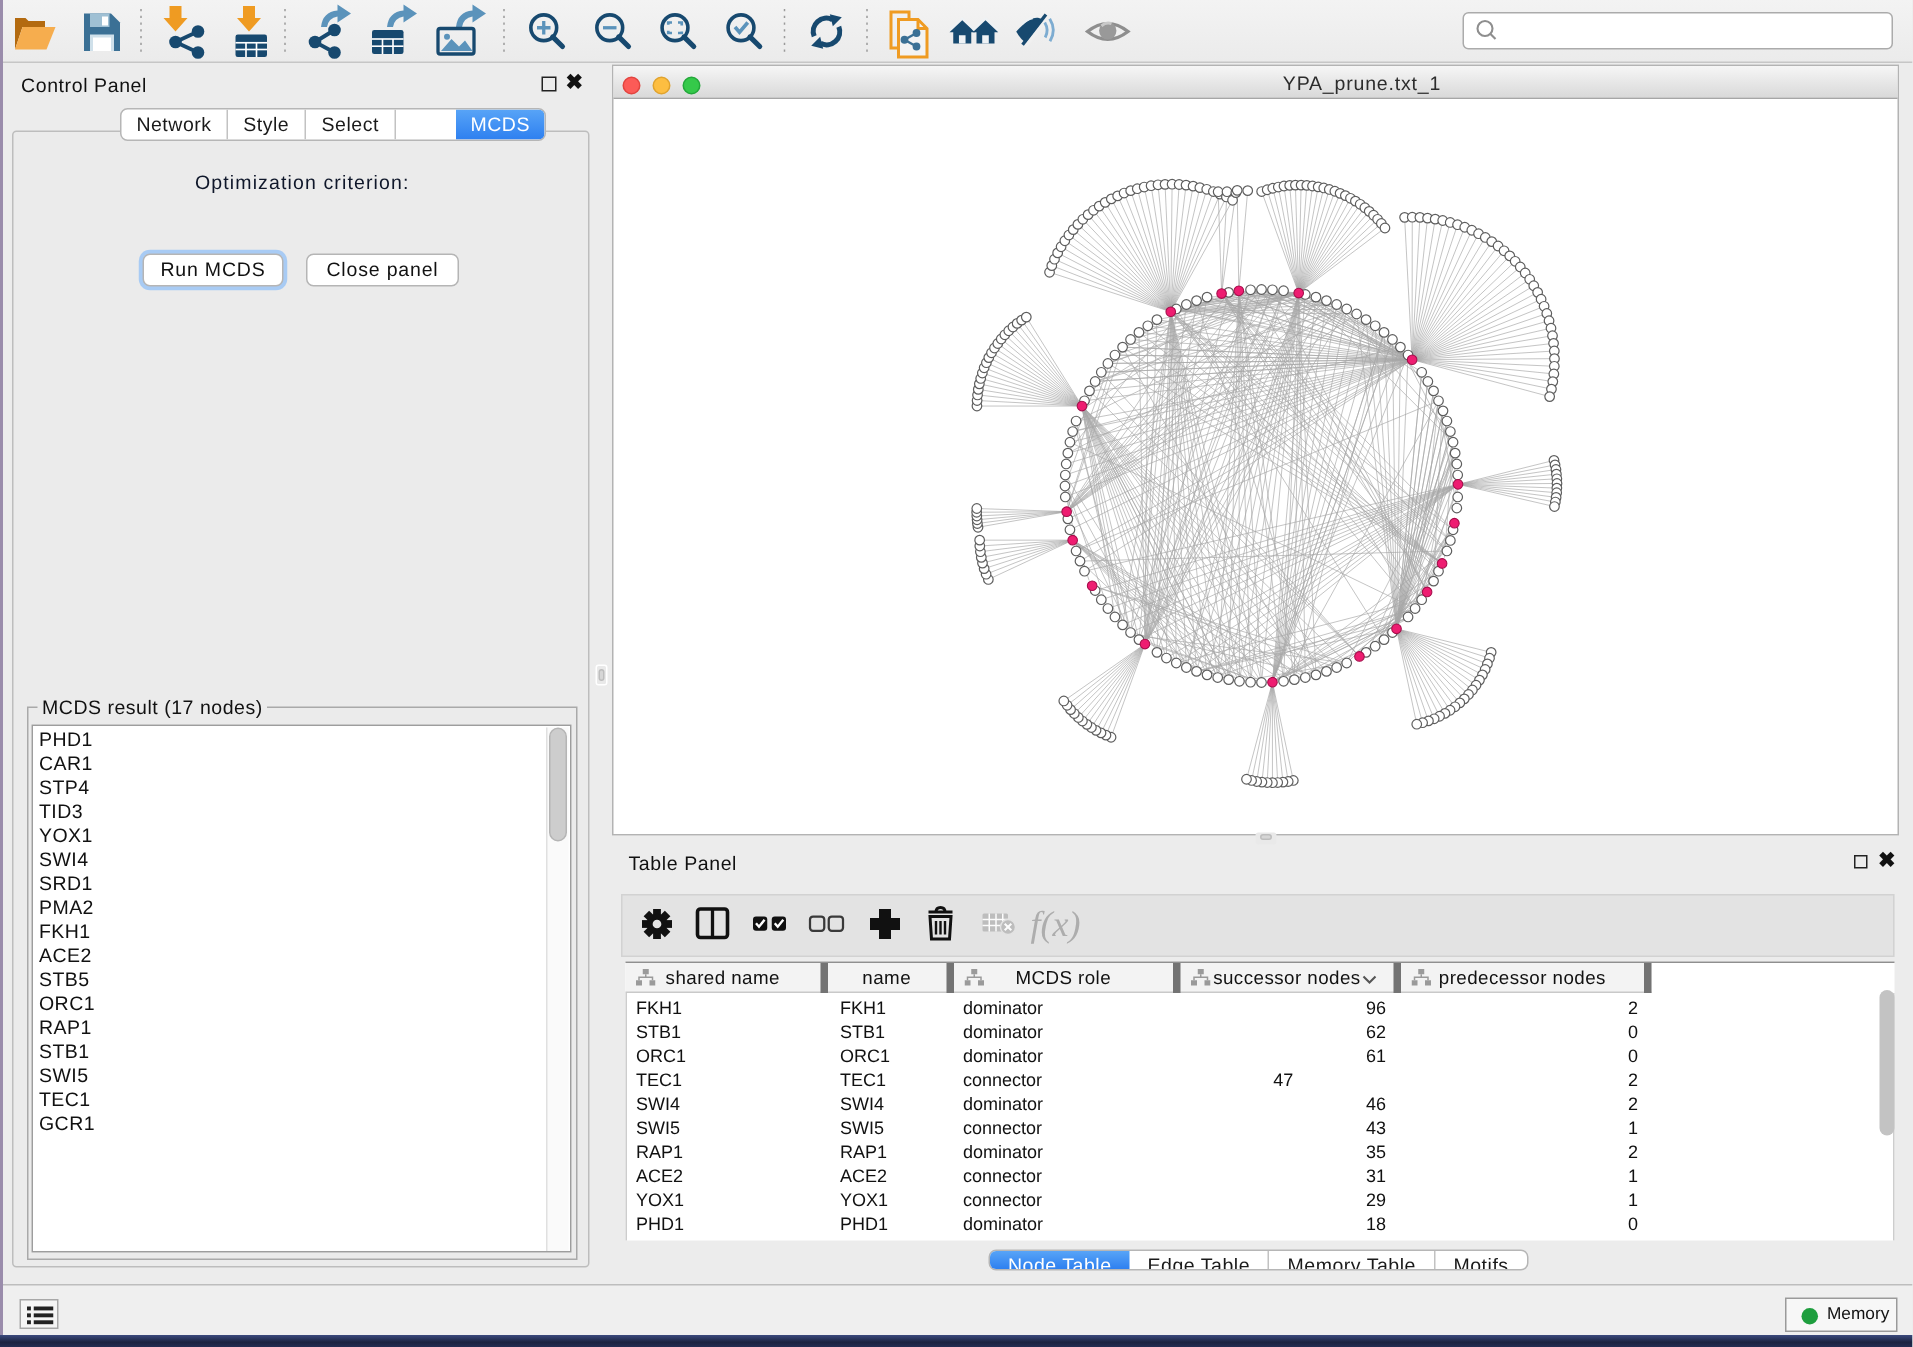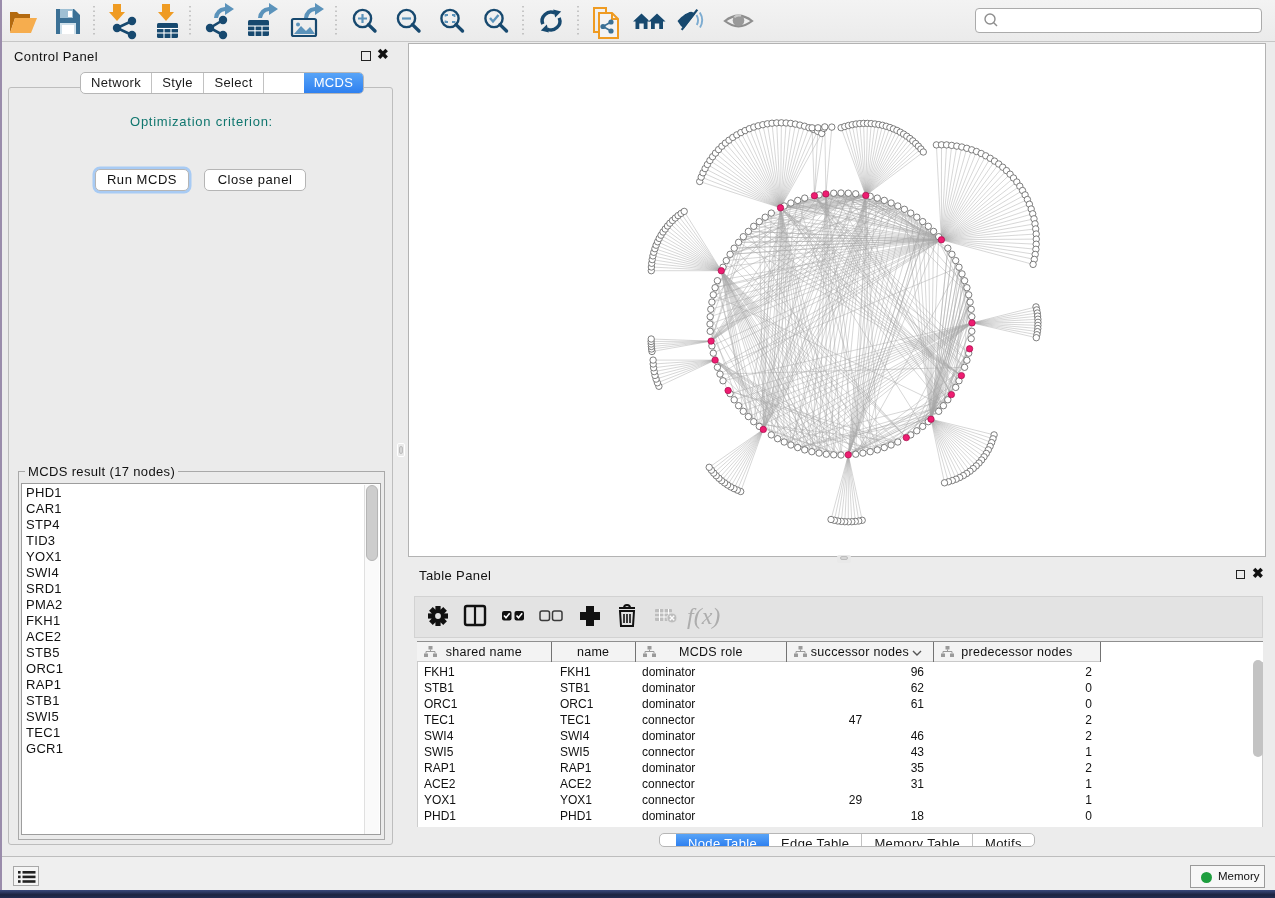--- a/index.html
+++ b/index.html
@@ -19,21 +19,21 @@
 #ctl-content { left:8px; top:45px; width:385px; height:758px; border:1px solid #bdbdbd; border-radius:3px; background:#ebebeb; }
 .seg { display:flex; border:1px solid #b6b6b6; border-radius:5px; background:#fff; overflow:hidden; }
 .seg > div { font-size:13px; color:#1a1a1a; text-align:center; line-height:20px; letter-spacing:0.35px; border-right:1px solid #c2c2c2; }
 .seg > div:last-child { border-right:none; }
 .seg > div.sel { background:linear-gradient(180deg,#58a4f7,#2e80f0); color:#fff; border-right:none; }
 #ctl-tabs { left:80px; top:30px; height:22px; z-index:5; }
 #ctl-tabs > div:nth-child(1){ width:71px; }
 #ctl-tabs > div:nth-child(2){ width:52px; }
 #ctl-tabs > div:nth-child(3){ width:60px; }
 #ctl-tabs > div:nth-child(4){ width:59px;margin-left:40px; }
-#opt-label { left:9px; top:72px; width:385px; text-align:center; font-size:13px; color:#0f766e; letter-spacing:0.75px; }
+#opt-label { left:9px; top:72px; width:385px; text-align:center; font-size:13px; color:#0f172a; letter-spacing:0.75px; }
 #dropdown { left:45px; top:94px; width:312px; height:22px; background:#fff; border:1px solid #b5b5b5; border-radius:5px; }
 #dropdown span { position:absolute; left:12px; top:3px; font-size:13px; color:#111; letter-spacing:0.55px; }
 #dd-spin { position:absolute; right:0px; top:-1px; width:21px; height:22px; background:linear-gradient(180deg,#6cb0fc,#2d7ef2); border-radius:0 5px 5px 0; }
 .btn { background:#fff; border:1px solid #b5b5b5; border-radius:5px; font-size:13px; color:#111; text-align:center; line-height:20px; height:22px; letter-spacing:0.55px; }
 #btn-run { left:95px; top:127px; width:94px; box-shadow:0 0 0 2.5px #a8cbf4; }
 #btn-close { left:204px; top:127px; width:102px; }
 #fieldset { left:18px; top:429px; width:367px; height:369px; border:1px solid #a9a9a9; }
 #fs-legend { left:25px; top:422px; background:#ebebeb; padding:0 3px; font-size:13px; color:#111; z-index:4; letter-spacing:0.35px; }
 #mcds-list { left:21px; top:441px; width:360px; height:352px; background:#fff; border:1px solid #9d9d9d; font-size:13px; color:#111; letter-spacing:0.3px; }
 #mcds-list .it { position:absolute; left:4px; height:16px; line-height:16px; }
@@ -51,25 +51,25 @@
 
 
 #tablepanel { left:405px; top:560px; width:870px; height:296px; }
 #tp-title { left:14px; top:8px; font-size:13px; color:#111; letter-spacing:0.4px; }
 #tp-max { left:831px; top:10px; width:9px; height:9px; border:1.5px solid #222; }
 #tp-close { left:847px; top:5px; font-size:14px; color:#111; font-weight:bold; }
 #tp-toolbar { left:9px; top:36px; width:849px; height:42px; background:#e3e3e3; border:1px solid #d2d2d2; }
 #tp-header { left:12px; top:81px; width:846px; height:21px; background:#fff; border-top:1px solid #8f8f8f; }
 #tp-hbg { position:absolute; left:0; top:0; width:684px; height:20px; background:#f3f3f3; border-bottom:1px solid #c9c9c9; }
 #tp-white { left:12px; top:102px; width:846px; height:165px; background:#fff; border-left:1px solid #cdcdcd; border-right:1px solid #cdcdcd; }
-.hd { position:absolute; top:0; height:20px; border-right:1px solid #737373; font-size:12.5px; color:#111; text-align:center; line-height:20px; letter-spacing:0.3px; }
+.hd { position:absolute; top:0; height:20px; border-right:5px solid #737373; font-size:12.5px; color:#111; text-align:center; line-height:20px; letter-spacing:0.3px; }
 .row { position:absolute; left:0; width:846px; height:16px; font-size:12px; color:#111; line-height:16px; }
 .row span { position:absolute; }
 #tp-thumb { left:848px; top:100px; width:10px; height:97px; background:#c3c3c3; border-radius:5px; }
-#tp-tabs { left:254px; top:273px; height:14px;padding-left:16px; }
+#tp-tabs { left:254px; top:273px; height:14px; }
 #tp-tabs > div { padding:0 12px; }
 
 
 #statusbar { left:0; top:856px; width:1275px; height:34px; background:#efefef; border-top:1px solid #bdbdbd; }
 #sb-listbtn { left:13px; top:866px; width:26px; height:20px; background:#f5f5f5; border:1px solid #a8a8a8; }
 #memory { left:1190px; top:865px; width:75px; height:23px; background:#f7f7f7; border:1px solid #9a9a9a; font-size:11.5px; color:#111; }
 #memory .dot { position:absolute; left:10px; top:6px; width:11px; height:11px; border-radius:50%; background:#1e9e3e; }
 #memory .txt { position:absolute; left:27px; top:4px; }
 #wallpaper { left:0; top:890px; width:1275px; height:8px; background:linear-gradient(180deg,#3b4a7d,#1b2340 60%,#232d52); }
 #leftstrip { left:0; top:0px; width:2px; height:890px; background:#9a8cab; }
@@ -250,20 +250,26 @@
 <div class="it" style="top:225px">SWI5</div>
 <div class="it" style="top:241px">TEC1</div>
 <div class="it" style="top:257px">GCR1</div>
     <div id="mcds-sb">
         <div id="mcds-thumb"></div>
       </div>
   </div>
 </div>
 
 <div id="netwin" class="abs">
+  <div id="net-titlebar" class="abs">
+    <div id="tl-r" class="abs tl"></div>
+      <div id="tl-y" class="abs tl"></div>
+      <div id="tl-g" class="abs tl"></div>
+    <div id="net-title" class="abs">YPA_prune.txt_1</div>
+  </div>
   <svg id="netsvg" class="abs" style="left:1px;top:23px" width="856" height="490" viewBox="0 0 856 490">
 <g stroke="#a2a2a2" stroke-width="0.45" opacity="0.95">
 <line x1="370.5" y1="140.8" x2="289.7" y2="114.5"></line>
 <line x1="370.5" y1="140.8" x2="291.2" y2="110.1"></line>
 <line x1="370.5" y1="140.8" x2="293" y2="105.8"></line>
 <line x1="370.5" y1="140.8" x2="295.1" y2="101.6"></line>
 <line x1="370.5" y1="140.8" x2="297.4" y2="97.5"></line>
 <line x1="370.5" y1="140.8" x2="299.9" y2="93.5"></line>
 <line x1="370.5" y1="140.8" x2="302.6" y2="89.7"></line>
 <line x1="370.5" y1="140.8" x2="305.5" y2="86.1"></line>
@@ -1247,21 +1253,21 @@
       <span style="left:7px">ACE2</span>
       <span style="left:143px">ACE2</span>
       <span style="left:225px">connector</span>
       <span style="left:370px;width:137px;text-align:right">31</span>
       <span style="left:517px;width:158px;text-align:right">1</span>
     </div>
 <div class="row abs" style="left:12px;top:232px">
       <span style="left:7px">YOX1</span>
       <span style="left:143px">YOX1</span>
       <span style="left:225px">connector</span>
-      <span style="left:370px;width:137px;text-align:center">29</span>
+      <span style="left:370px;width:137px;text-align:right">29</span>
       <span style="left:517px;width:158px;text-align:right">1</span>
     </div>
 <div class="row abs" style="left:12px;top:248px">
       <span style="left:7px">PHD1</span>
       <span style="left:143px">PHD1</span>
       <span style="left:225px">dominator</span>
       <span style="left:370px;width:137px;text-align:right">18</span>
       <span style="left:517px;width:158px;text-align:right">0</span>
     </div>
   <div id="tp-thumb" class="abs"></div>

